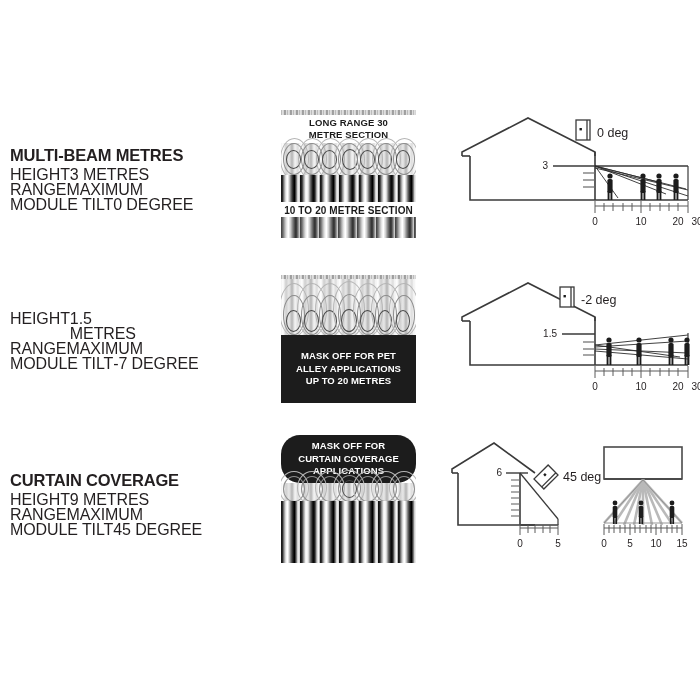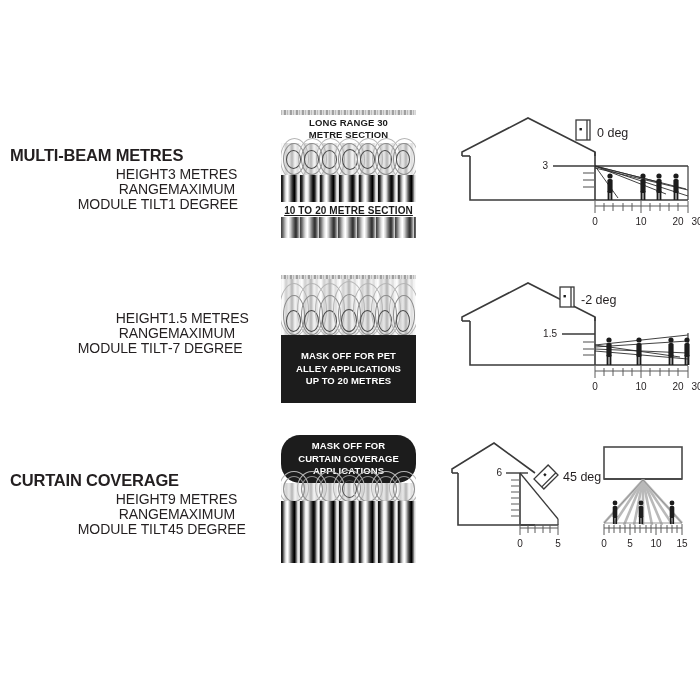--- a/index.html
+++ b/index.html
@@ -16,22 +16,22 @@
   #row-1{top:275px;height:140px;}
   #row-2{top:435px;height:140px;}
 
   
   .spec{position:absolute;left:10px;top:36px;width:250px;}
   .spec-title{
     font-size:16.5px;font-weight:bold;letter-spacing:-0.2px;
     margin:0 0 3px 0;line-height:1.1;white-space:nowrap;
   }
   .spec-line{
-    display:flex;justify-content:flex-end;
-    font-size:14px;line-height:15px;letter-spacing:-0.1px;
+    display:flex;justify-content:flex-start;
+    font-size:16px;line-height:15px;letter-spacing:-0.1px;
   }
   .spec-line .k{text-align:left;}
   .spec-line .v{width:92px;text-align:left;}
 
   
   .lens{
     position:absolute;left:281px;top:0;width:135px;height:128px;
     background:#ffffff;overflow:hidden;
   }
 
@@ -102,21 +102,21 @@
     <div class="spec-line">
       <span class="k">HEIGHT</span>
       <span class="v">3 METRES</span>
     </div>
     <div class="spec-line">
       <span class="k">RANGE</span>
       <span class="v">MAXIMUM</span>
     </div>
     <div class="spec-line">
       <span class="k">MODULE TILT</span>
-      <span class="v">1 DEGREE</span>
+      <span class="v">0 DEGREE</span>
     </div>
   </div>
 
   <div class="lens">
     <div class="noise-strip" style="top:0px;"></div>
     <div class="lens-label light" style="top:5px;height:28px;">
       <span>LONG RANGE 30</span><br>
       <span>METRE SECTION</span>
     </div>
     <div class="fres" style="top:33px;height:32px;">
@@ -136,21 +136,21 @@
       <div class="ring r2" style="left:76px;top:0px;width:20px;height:30px;"></div>
       <div class="ring" style="left:79px;top:7px;width:13px;height:17px;"></div>
       <div class="ring r3" style="left:91px;top:-5px;width:27px;height:40px;"></div>
       <div class="ring r2" style="left:94px;top:0px;width:20px;height:30px;"></div>
       <div class="ring" style="left:97px;top:7px;width:12px;height:17px;"></div>
       <div class="ring r3" style="left:109px;top:-5px;width:27px;height:40px;"></div>
       <div class="ring r2" style="left:112px;top:0px;width:20px;height:30px;"></div>
       <div class="ring" style="left:115px;top:7px;width:12px;height:17px;"></div>
     </div>
     <div class="stripes" style="top:65px;height:27px;"></div>
-    <div class="lens-label light" style="top:92px;height:15px;line-height:13px;font-size:10px;text-decoration:underline;">
+    <div class="lens-label light" style="top:92px;height:15px;line-height:13px;font-size:10px;">
       <span>10 TO 20 METRE SECTION</span>
     </div>
     <div class="stripes soft" style="top:107px;height:21px;"></div>
   </div>
 
   <div class="diagram" id="diagram-0">
     <svg width="240" height="130" viewBox="0 0 240 130">
 
       <g fill="none" stroke="#3a3a3a" stroke-width="1.6">
         <path d="M12,46 L12,42 L78,8 L145,42 L145,46"></path>

